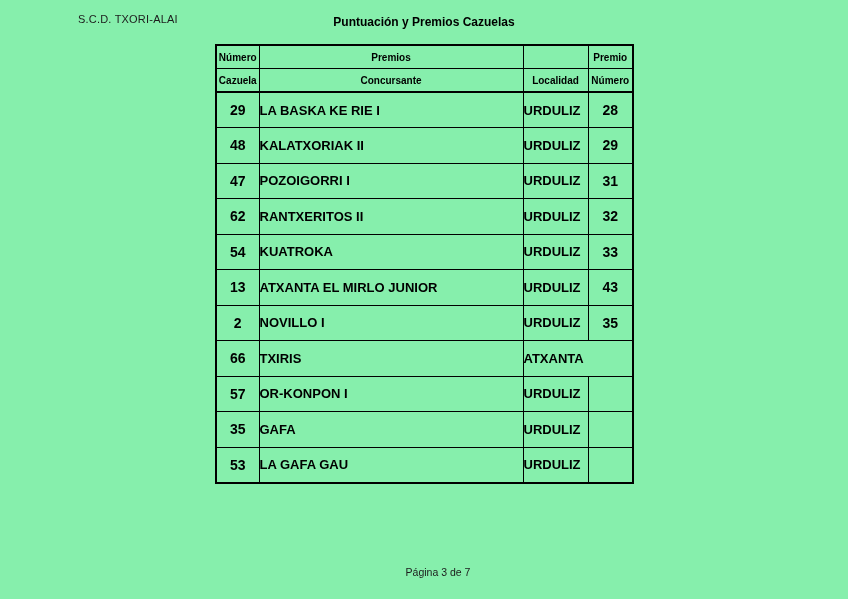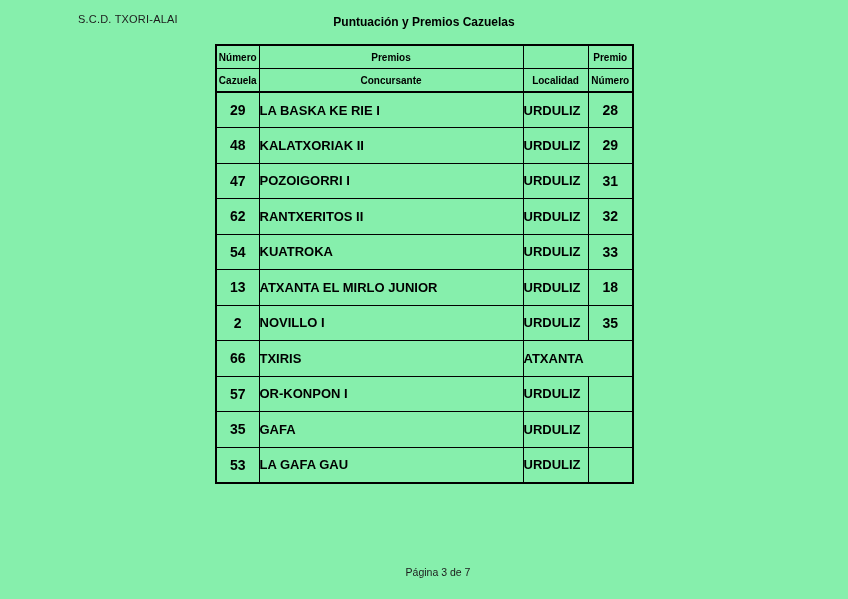--- a/index.html
+++ b/index.html
@@ -156,21 +156,21 @@
           <tr>
             <td class="c-num">54</td>
             <td class="c-name">KUATROKA</td>
             <td class="c-loc">URDULIZ</td>
             <td class="c-premio">33</td>
           </tr>
           <tr>
             <td class="c-num">13</td>
             <td class="c-name">ATXANTA EL MIRLO JUNIOR</td>
             <td class="c-loc">URDULIZ</td>
-            <td class="c-premio">18</td>
+            <td class="c-premio">43</td>
           </tr>
           <tr>
             <td class="c-num">2</td>
             <td class="c-name">NOVILLO I</td>
             <td class="c-loc">URDULIZ</td>
             <td class="c-premio">35</td>
           </tr>
           <tr>
             <td class="c-num">66</td>
             <td class="c-name">TXIRIS</td>

